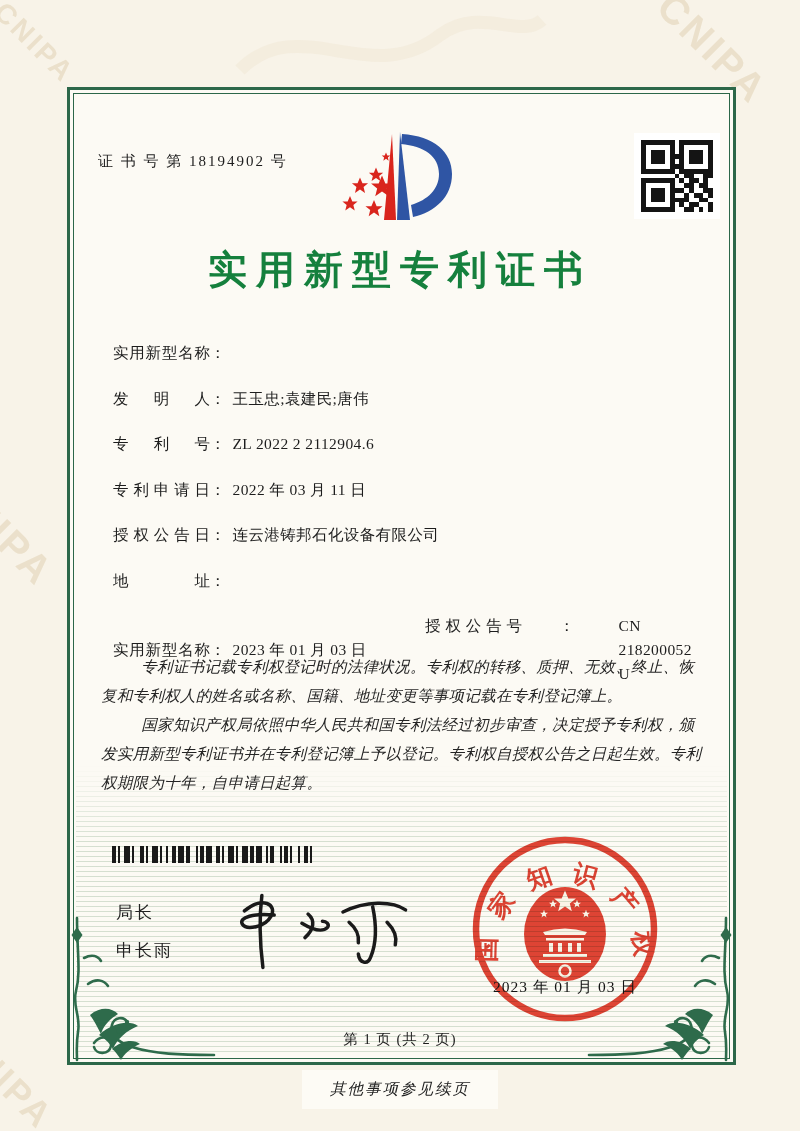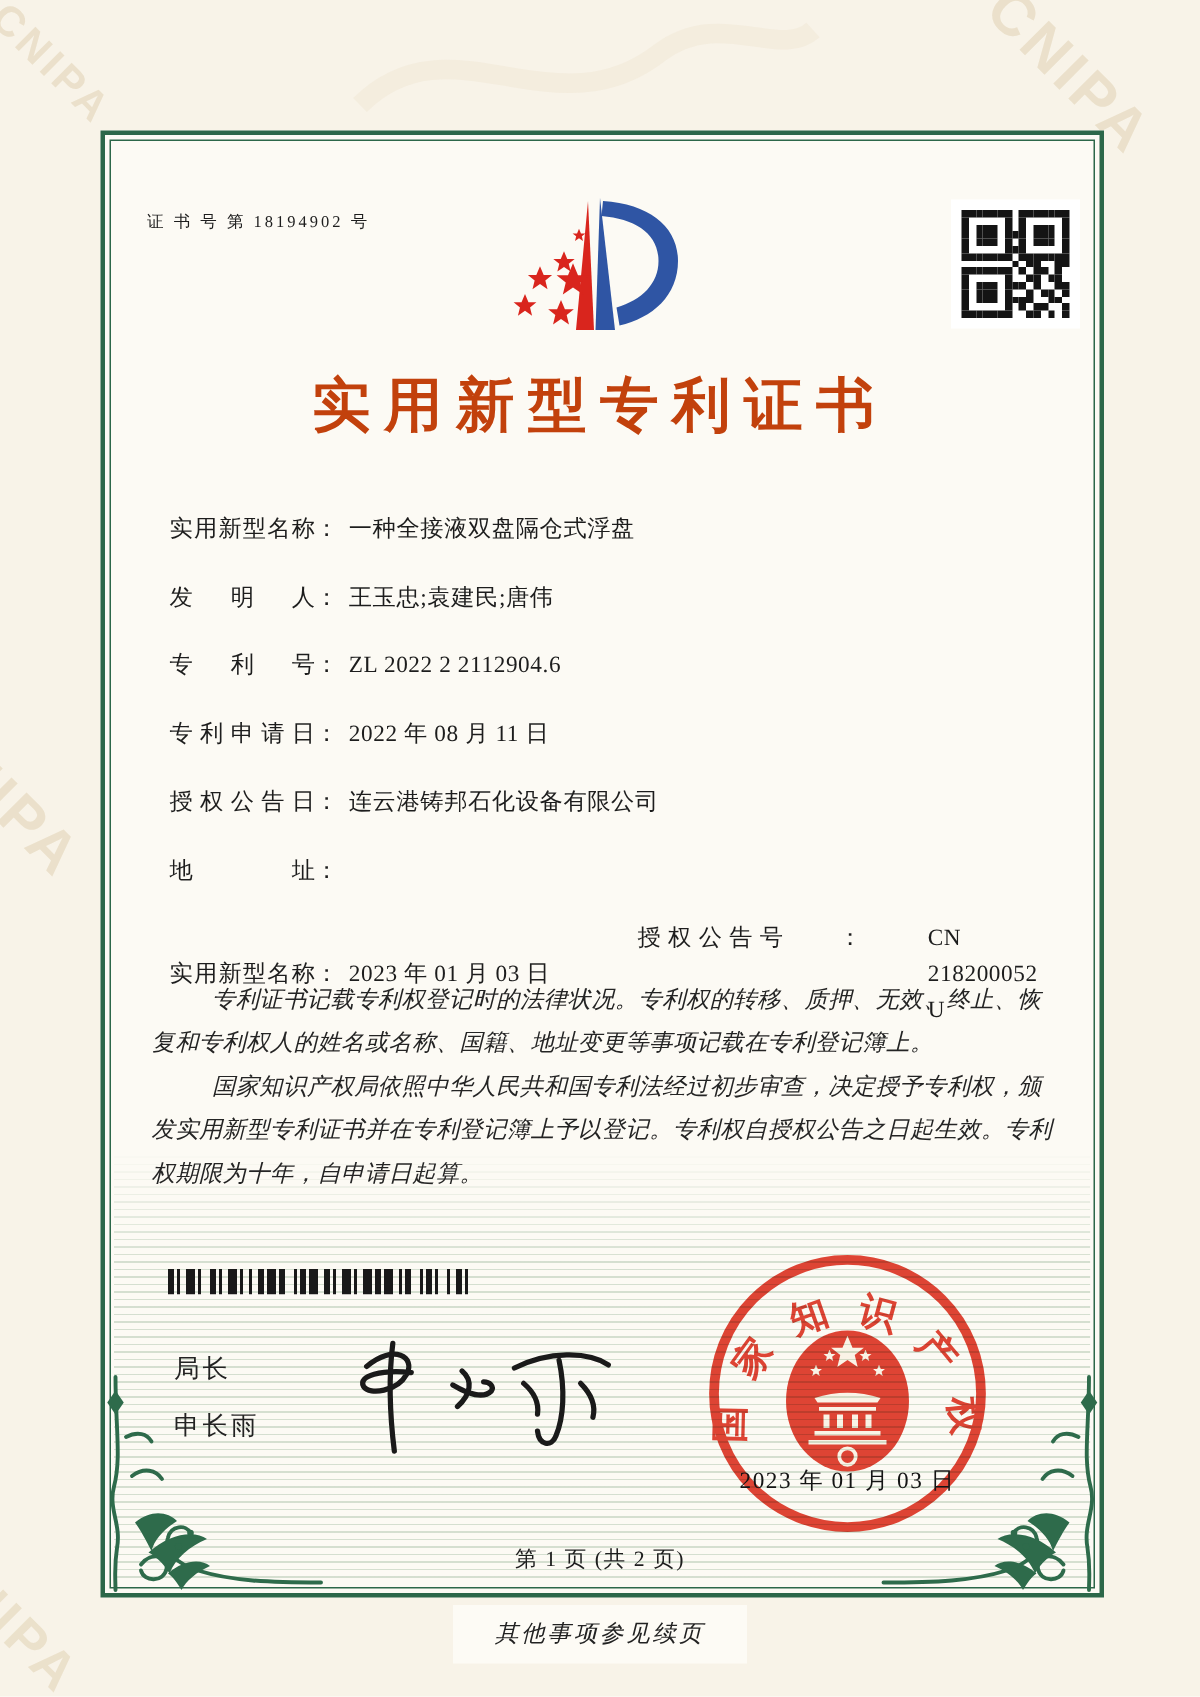--- a/index.html
+++ b/index.html
@@ -34,32 +34,32 @@
       rgba(122,162,126,.30) 0px, rgba(122,162,126,.30) 1px,
       rgba(122,162,126,0) 1px, rgba(122,162,126,0) 5px);
     -webkit-mask-image:linear-gradient(180deg,transparent 0,#000 26%);
     mask-image:linear-gradient(180deg,transparent 0,#000 26%);
     pointer-events:none;
   }
   .corner{position:absolute;bottom:-2px;width:150px;height:150px;z-index:3;}
   .corner.left{left:-2px;}
   .corner.right{right:-2px;transform:scaleX(-1);}
   
-  .cert-no{position:absolute;left:98px;top:140px;font-size:11px;letter-spacing:2px;z-index:4;}
+  .cert-no{position:absolute;left:98px;top:152px;font-size:15px;letter-spacing:2px;z-index:4;}
   .logo{position:absolute;left:336px;top:124px;width:136px;height:110px;z-index:4;}
   .qr{
     position:absolute;left:634px;top:133px;width:86px;height:86px;background:#fff;
     box-sizing:border-box;padding:7px;z-index:4;
   }
   .qr-grid{display:grid;width:72px;height:72px;grid-template-columns:repeat(15,1fr);grid-template-rows:repeat(15,1fr);}
   .qr-grid div{width:100%;height:100%;}
   .qm{background:#141414;}
   .title{
     position:absolute;left:0;top:243px;width:100%;text-align:center;z-index:4;
-    font-size:39px;font-weight:bold;letter-spacing:9px;color:#c2410c;
+    font-size:39px;font-weight:bold;letter-spacing:9px;color:#15803d;
   }
   
   .fields{position:absolute;left:113px;top:341px;width:580px;z-index:4;font-size:15.5px;}
   .frow{display:flex;align-items:center;line-height:24px;margin-bottom:21.5px;}
   .flabel{
     display:inline-block;width:97px;text-align:justify;text-align-last:justify;
     -moz-text-align-last:justify;flex:none;
   }
   .fcolon{flex:none;margin-right:7px;}
   .fvalue{letter-spacing:.4px;}
@@ -401,36 +401,35 @@
       <div class="qm"></div>
     </div>
 </div>
 
 <div class="title">实用新型专利证书</div>
 
 <div class="fields">
   <div class="frow">
     <span class="flabel">实用新型名称</span>
       <span class="fcolon">：</span>
-      <span class="fvalue">一种全接液双盘隔仓式浮盘</span>
   </div>
   <div class="frow">
     <span class="flabel">发明人</span>
       <span class="fcolon">：</span>
       <span class="fvalue">王玉忠;袁建民;唐伟</span>
   </div>
   <div class="frow">
     <span class="flabel">专利号</span>
       <span class="fcolon">：</span>
       <span class="fvalue">ZL 2022 2 2112904.6</span>
   </div>
   <div class="frow">
     <span class="flabel">专利申请日</span>
       <span class="fcolon">：</span>
-      <span class="fvalue">2022 年 08 月 11 日</span>
+      <span class="fvalue">2022 年 03 月 11 日</span>
   </div>
   <div class="frow">
     <span class="flabel">授权公告日</span>
       <span class="fcolon">：</span>
       <span class="fvalue">连云港铸邦石化设备有限公司</span>
   </div>
   <div class="frow">
     <span class="flabel">地址</span>
       <span class="fcolon">：</span>
   </div>

